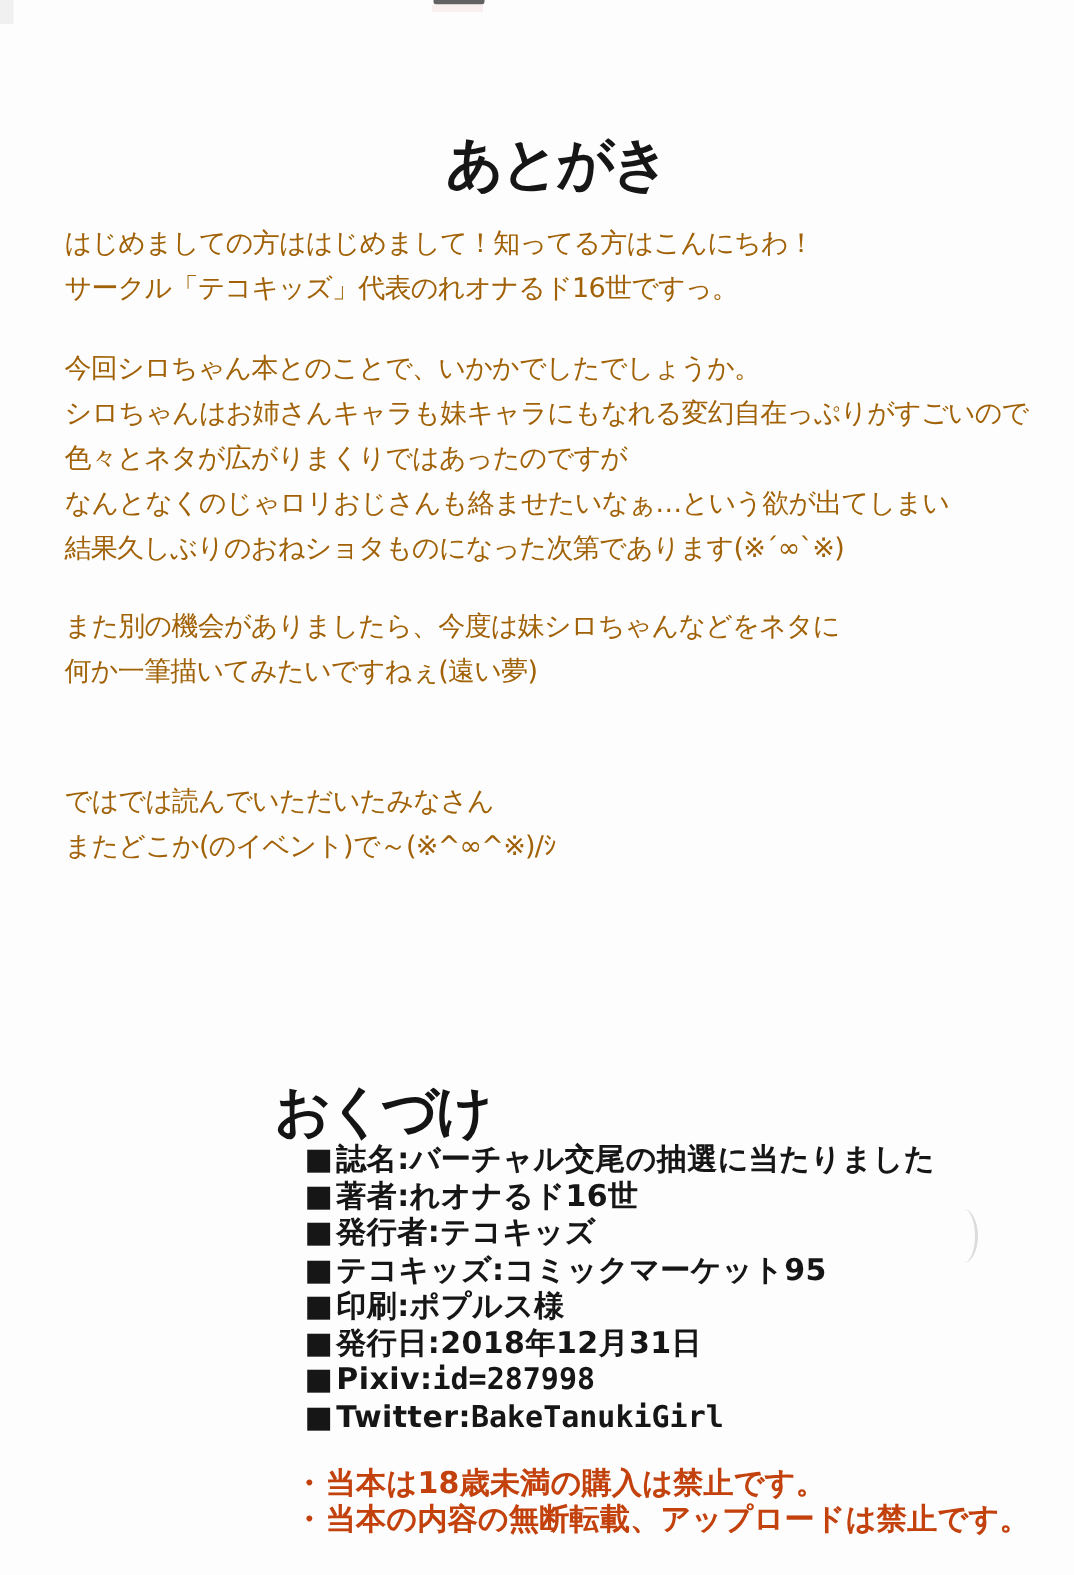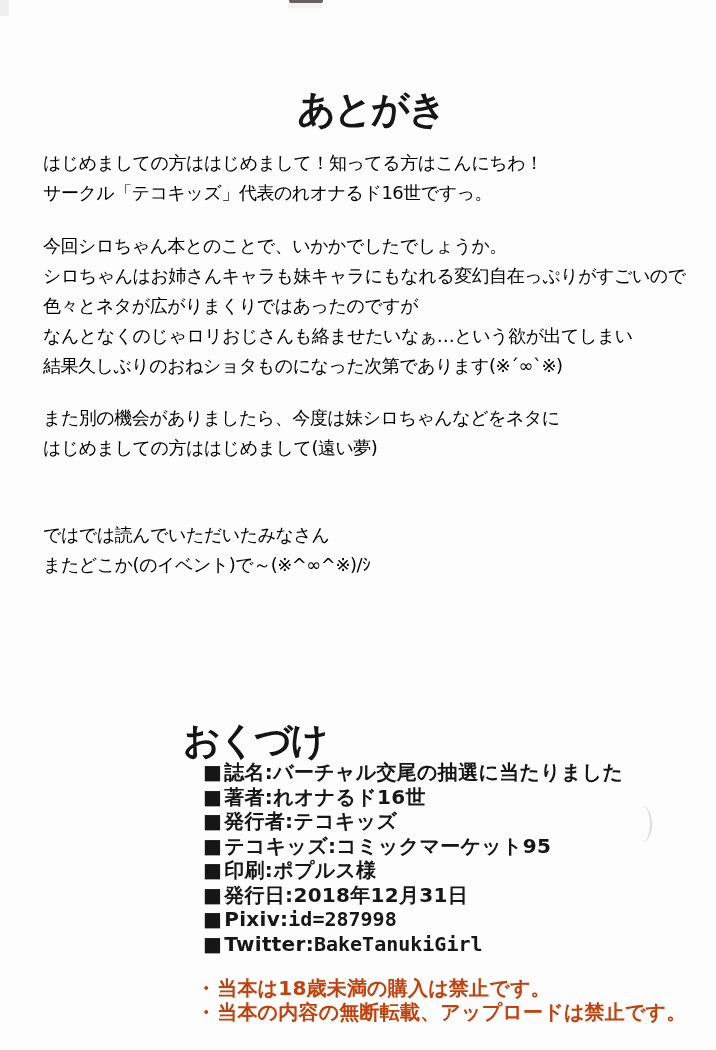--- a/index.html
+++ b/index.html
@@ -20,21 +20,21 @@
   .paren-mark{
     position:absolute;left:640px;top:806px;width:10px;height:36px;
     border-right:2.5px solid #dcdcdc;
     border-radius:0 80% 80% 0 / 0 50% 50% 0;
   }
   
   .aw-title{
     position:absolute;top:84px;left:0;width:716px;text-align:center;
     font-size:38px;font-weight:700;letter-spacing:-2px;color:#161616;padding-left:13px;
   }
-  .aw-p{position:absolute;left:43px;font-size:18px;line-height:30px;color:#000000;letter-spacing:-.5px;white-space:nowrap;}
+  .aw-p{position:absolute;left:43px;font-size:18px;line-height:30px;color:#a16207;letter-spacing:-.5px;white-space:nowrap;}
   .aw-p1{top:148px;}
   .aw-p2{top:231px;}
   .aw-p3{top:403px;}
   .aw-p4{top:520px;}
   
   .co-title{
     position:absolute;top:716px;left:183px;
     font-size:37px;font-weight:700;letter-spacing:-2px;color:#141414;
   }
   .co-items{position:absolute;top:760px;left:203px;font-size:20px;font-weight:700;line-height:24.5px;color:#161616;letter-spacing:.3px;white-space:nowrap;}
@@ -65,21 +65,21 @@
     <div class="aw-p aw-p2">
       <div>今回シロちゃん本とのことで、いかかでしたでしょうか。</div>
       <div>シロちゃんはお姉さんキャラも妹キャラにもなれる変幻自在っぷりがすごいので</div>
       <div>色々とネタが広がりまくりではあったのですが</div>
       <div>なんとなくのじゃロリおじさんも絡ませたいなぁ…という欲が出てしまい</div>
       <div>結果久しぶりのおねショタものになった次第であります(※´∞`※)</div>
     </div>
 
     <div class="aw-p aw-p3">
       <div>また別の機会がありましたら、今度は妹シロちゃんなどをネタに</div>
-      <div>はじめましての方ははじめまして(遠い夢)</div>
+      <div>何か一筆描いてみたいですねぇ(遠い夢)</div>
     </div>
 
     <div class="aw-p aw-p4">
       <div>ではでは読んでいただいたみなさん</div>
       <div>またどこか(のイベント)で～(※^∞^※)/ｼ</div>
     </div>
   </div>
 
   <div>
     <div class="co-title">おくづけ</div>

